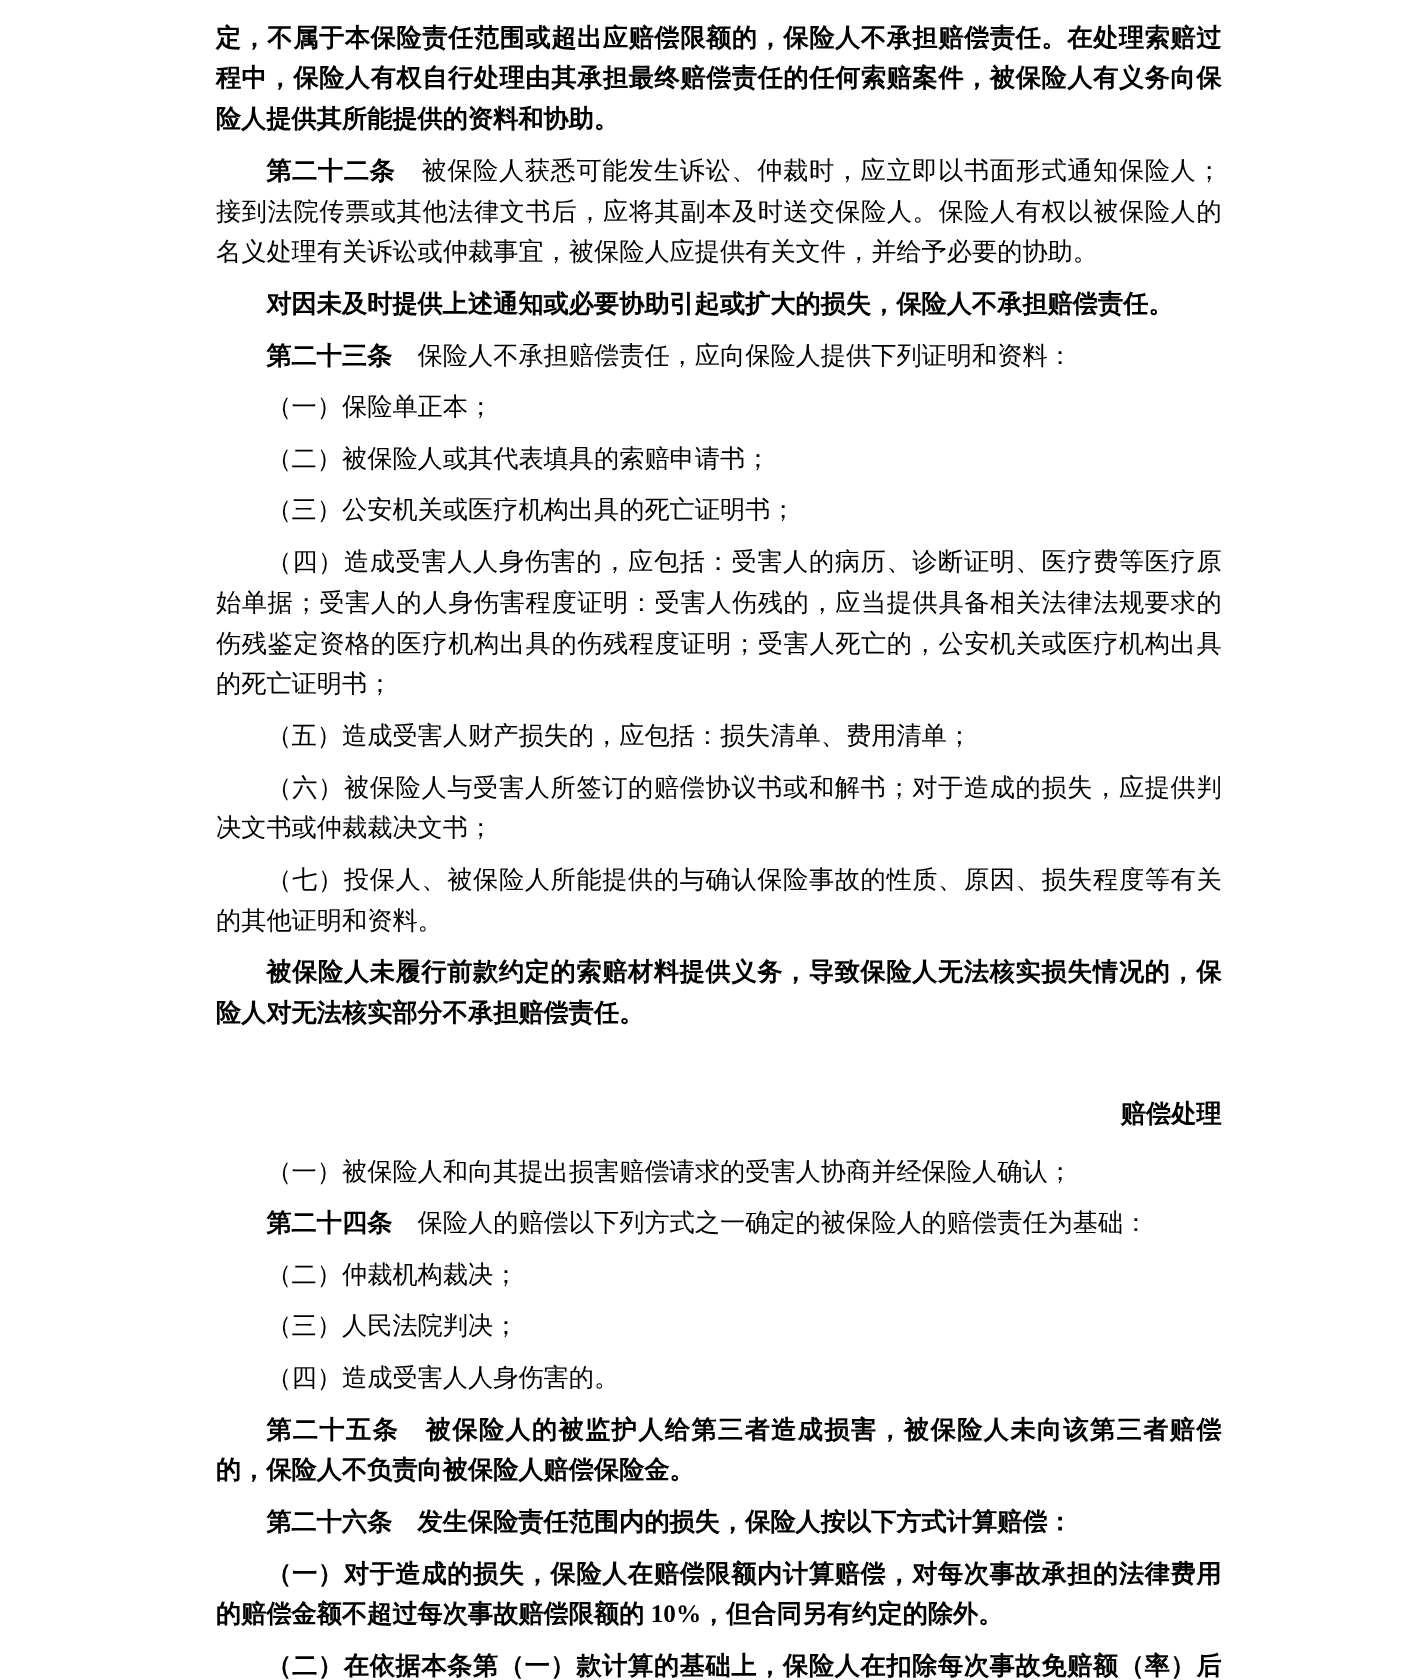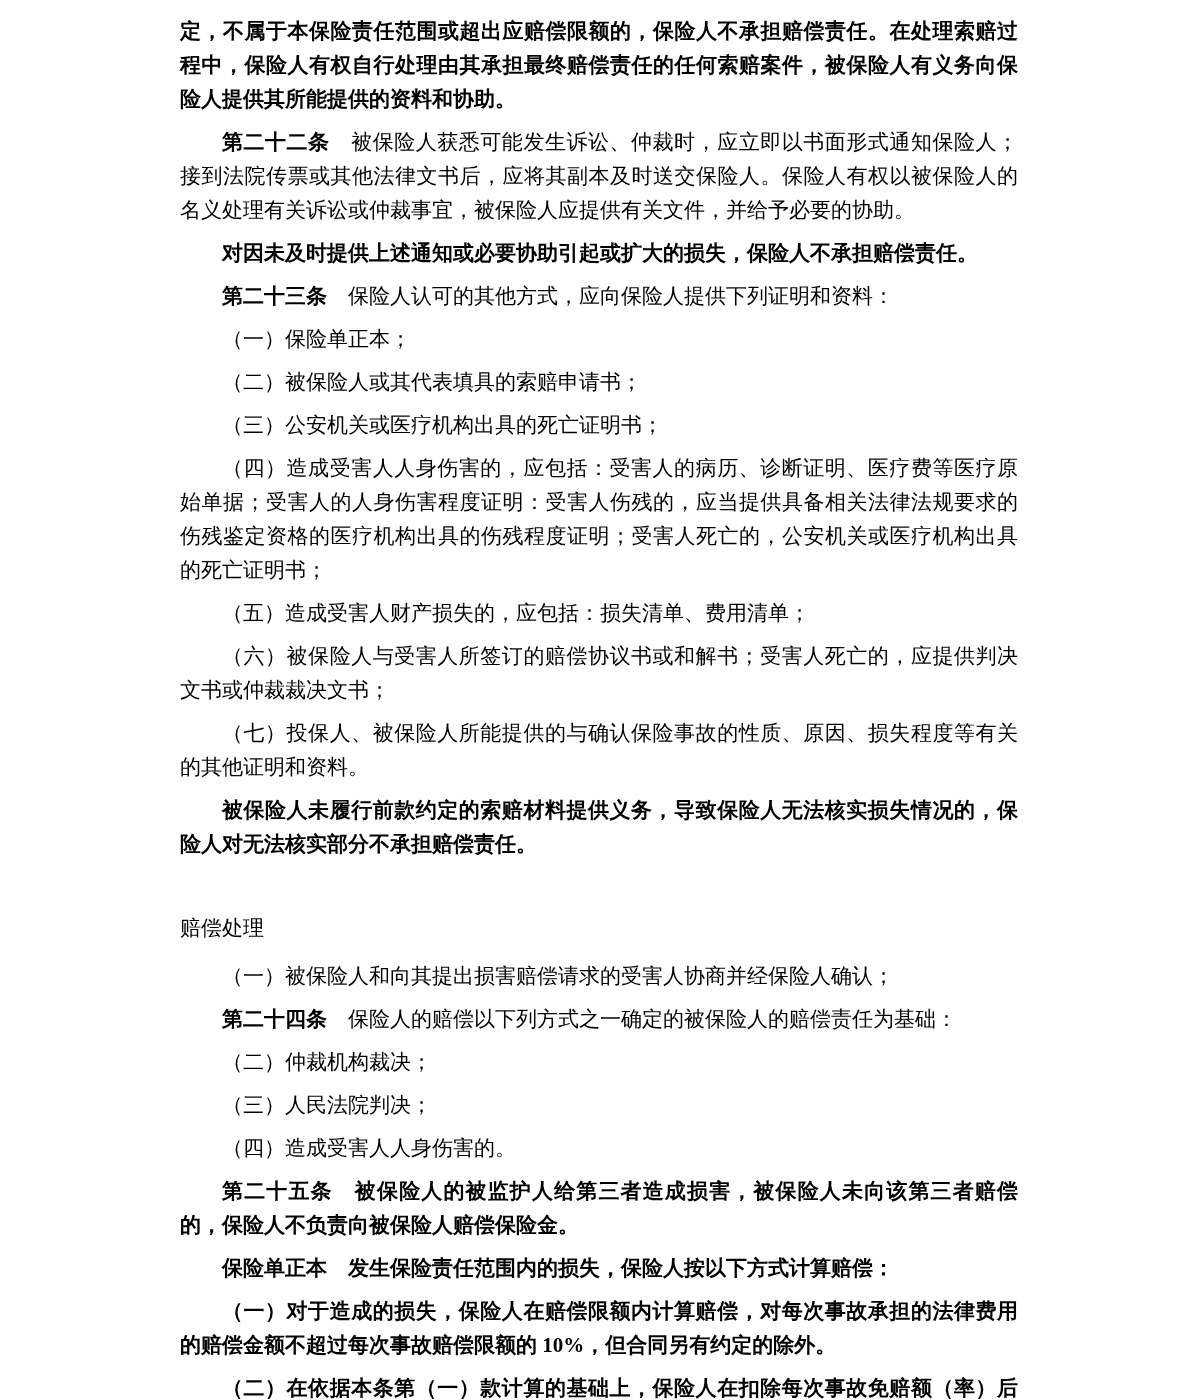--- a/index.html
+++ b/index.html
@@ -26,58 +26,58 @@
     text-indent: 2em;
   }
   .page p.noindent {
     text-indent: 0;
   }
   .b {
     font-weight: bold;
   }
   .section-heading {
     font-size: 21px;
-    font-weight: normal;
-    text-align: left;
+    font-weight: bold;
+    text-align: right;
     margin: 50px 0 14px 0;
     line-height: 34px;
   }
 </style>
 </head>
 <body>
 
 <div class="page">
 
   <p class="b noindent">定，不属于本保险责任范围或超出应赔偿限额的，保险人不承担赔偿责任。在处理索赔过程中，保险人有权自行处理由其承担最终赔偿责任的任何索赔案件，被保险人有义务向保险人提供其所能提供的资料和协助。</p>
 
   <p><span class="b">第二十二条</span><span>　被保险人获悉可能发生诉讼、仲裁时，应立即以书面形式通知保险人；接到法院传票或其他法律文书后，应将其副本及时送交保险人。保险人有权以被保险人的名义处理有关诉讼或仲裁事宜，被保险人应提供有关文件，并给予必要的协助。</span></p>
 
   <p class="b">对因未及时提供上述通知或必要协助引起或扩大的损失，保险人不承担赔偿责任。</p>
 
-  <p><span class="b">第二十三条</span><span>　保险人认可的其他方式，应向保险人提供下列证明和资料：</span></p>
+  <p><span class="b">第二十三条</span><span>　保险人不承担赔偿责任，应向保险人提供下列证明和资料：</span></p>
 
   <p>（一）保险单正本；</p>
   <p>（二）被保险人或其代表填具的索赔申请书；</p>
   <p>（三）公安机关或医疗机构出具的死亡证明书；</p>
   <p>（四）造成受害人人身伤害的，应包括：受害人的病历、诊断证明、医疗费等医疗原始单据；受害人的人身伤害程度证明：受害人伤残的，应当提供具备相关法律法规要求的伤残鉴定资格的医疗机构出具的伤残程度证明；受害人死亡的，公安机关或医疗机构出具的死亡证明书；</p>
   <p>（五）造成受害人财产损失的，应包括：损失清单、费用清单；</p>
-  <p>（六）被保险人与受害人所签订的赔偿协议书或和解书；受害人死亡的，应提供判决文书或仲裁裁决文书；</p>
+  <p>（六）被保险人与受害人所签订的赔偿协议书或和解书；对于造成的损失，应提供判决文书或仲裁裁决文书；</p>
   <p>（七）投保人、被保险人所能提供的与确认保险事故的性质、原因、损失程度等有关的其他证明和资料。</p>
 
   <p class="b">被保险人未履行前款约定的索赔材料提供义务，导致保险人无法核实损失情况的，保险人对无法核实部分不承担赔偿责任。</p>
 
   <div class="section-heading">赔偿处理</div>
 
   <p>（一）被保险人和向其提出损害赔偿请求的受害人协商并经保险人确认；</p>
 
   <p><span class="b">第二十四条</span><span>　保险人的赔偿以下列方式之一确定的被保险人的赔偿责任为基础：</span></p>
   <p>（二）仲裁机构裁决；</p>
   <p>（三）人民法院判决；</p>
   <p>（四）造成受害人人身伤害的。</p>
 
   <p class="b">第二十五条　被保险人的被监护人给第三者造成损害，被保险人未向该第三者赔偿的，保险人不负责向被保险人赔偿保险金。</p>
 
-  <p class="b">保险单正本　发生保险责任范围内的损失，保险人按以下方式计算赔偿：</p>
+  <p class="b">第二十六条　发生保险责任范围内的损失，保险人按以下方式计算赔偿：</p>
 
   <p class="b">（一）对于造成的损失，保险人在赔偿限额内计算赔偿，对每次事故承担的法律费用的赔偿金额不超过每次事故赔偿限额的 10%，但合同另有约定的除外。</p>
   <p class="b">（二）在依据本条第（一）款计算的基础上，保险人在扣除每次事故免赔额（率）后进行赔偿；</p>
 
 </div>
 
 </body></html>

